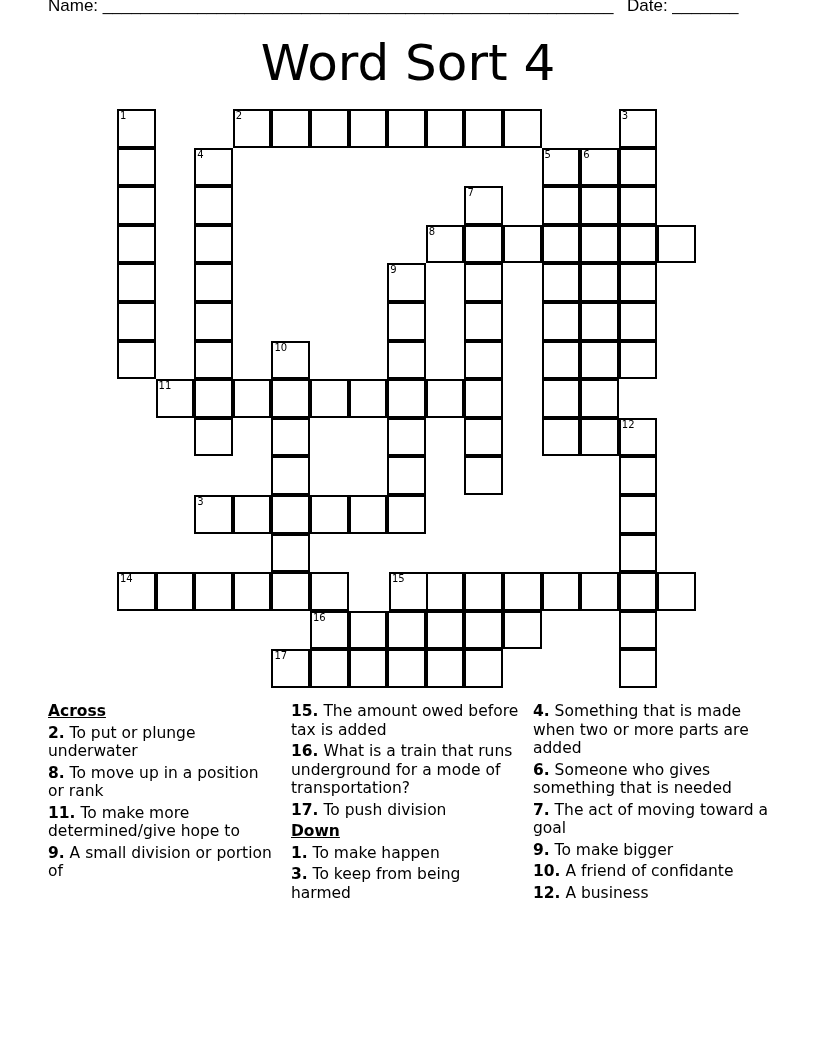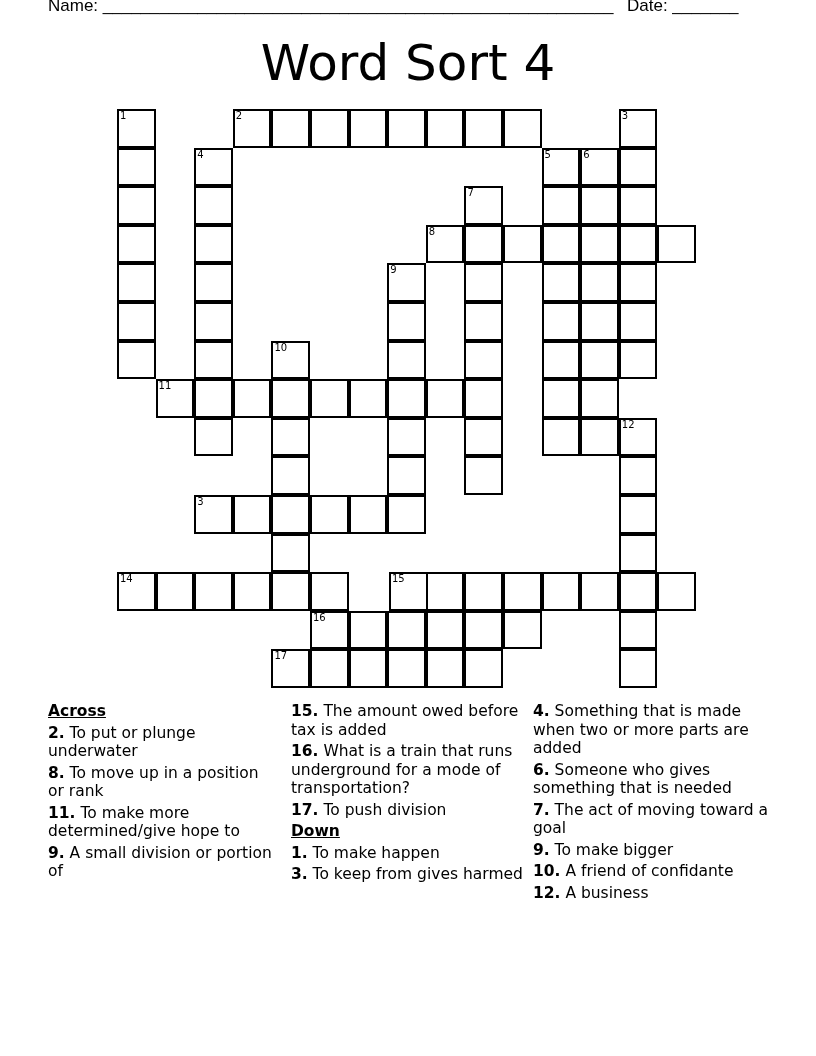--- a/index.html
+++ b/index.html
@@ -183,21 +183,21 @@
   <div class="clue"><b>11.</b><span> To make more determined/give hope to</span></div>
   <div class="clue"><b>9.</b><span> A small division or portion of</span></div>
 </div>
 
 <div class="clues col2">
   <div class="clue"><b>15.</b><span> The amount owed before tax is added</span></div>
   <div class="clue"><b>16.</b><span> What is a train that runs underground for a mode of transportation?</span></div>
   <div class="clue"><b>17.</b><span> To push division</span></div>
   <div class="clue-heading">Down</div>
   <div class="clue"><b>1.</b><span> To make happen</span></div>
-  <div class="clue"><b>3.</b><span> To keep from gives harmed</span></div>
+  <div class="clue"><b>3.</b><span> To keep from being harmed</span></div>
 </div>
 
 <div class="clues col3">
   <div class="clue"><b>4.</b><span> Something that is made when two or more parts are added</span></div>
   <div class="clue"><b>6.</b><span> Someone who gives something that is needed</span></div>
   <div class="clue"><b>7.</b><span> The act of moving toward a goal</span></div>
   <div class="clue"><b>9.</b><span> To make bigger</span></div>
   <div class="clue"><b>10.</b><span> A friend of confidante</span></div>
   <div class="clue"><b>12.</b><span> A business</span></div>
 </div>

